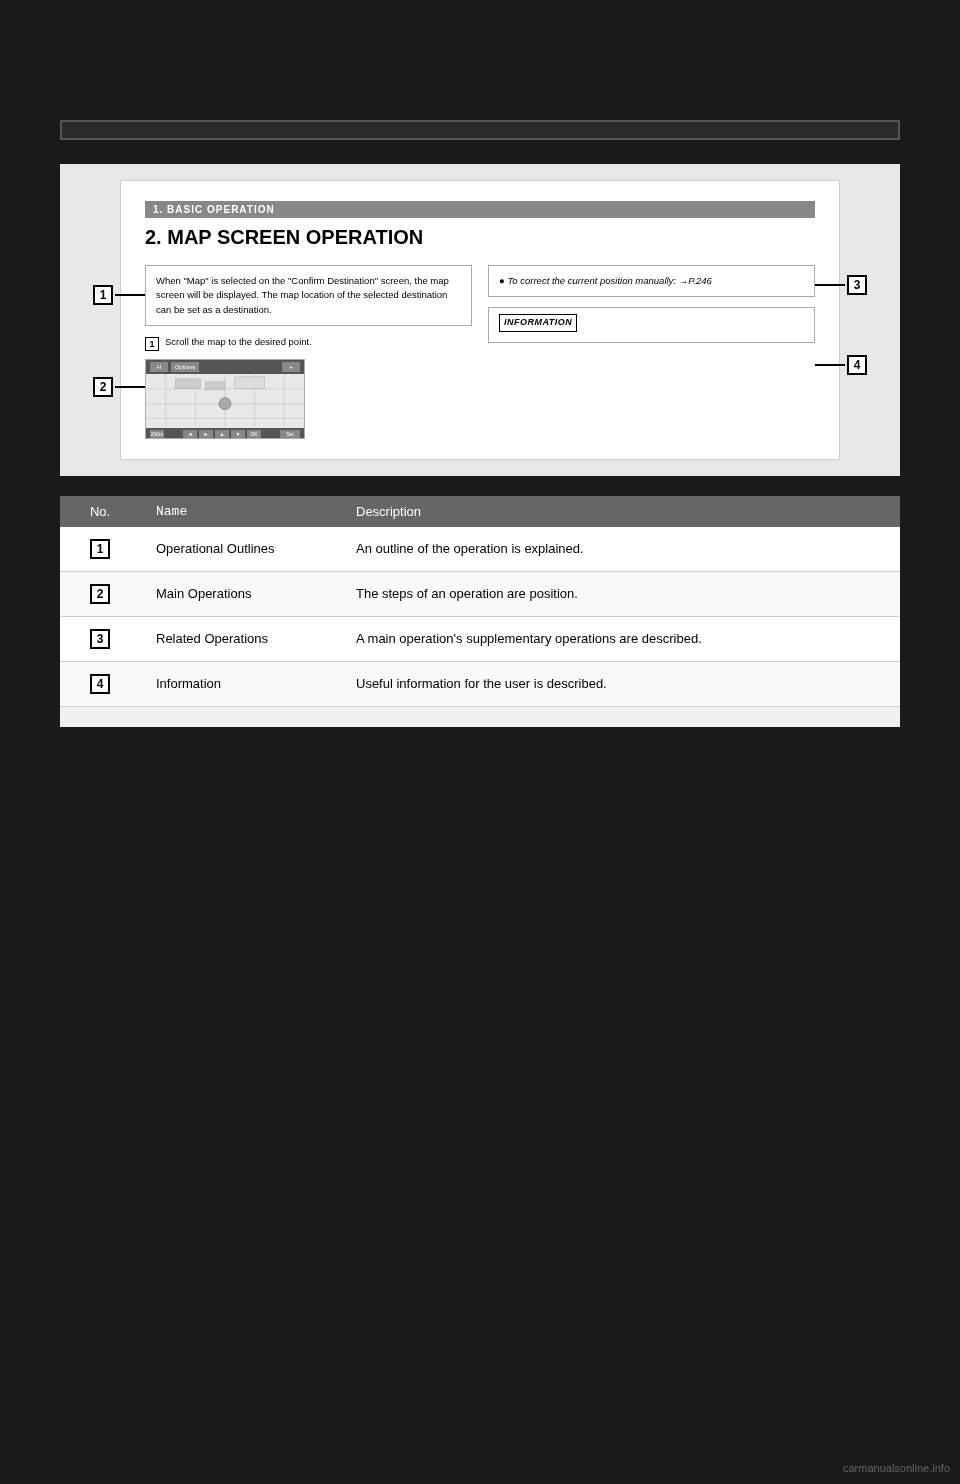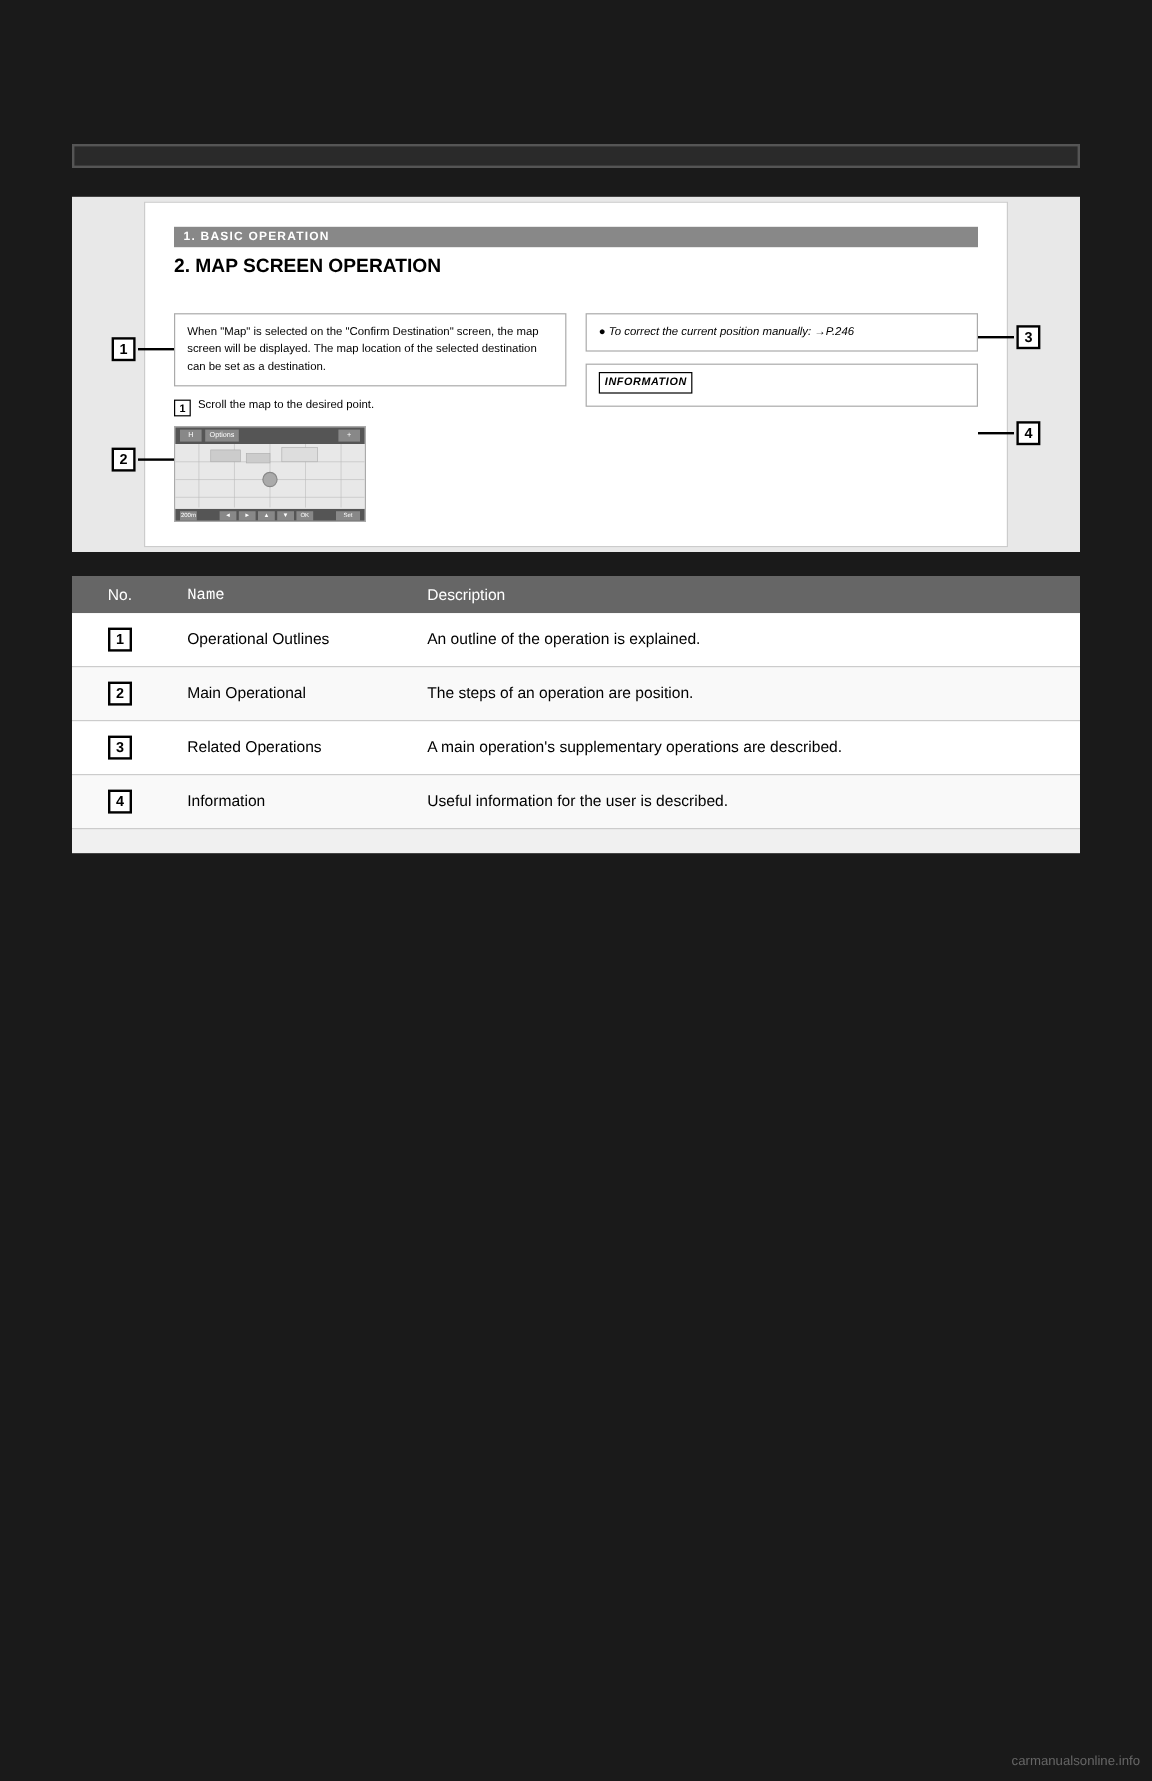--- a/index.html
+++ b/index.html
@@ -46,23 +46,23 @@
       background: #888;
       color: #fff;
       font-size: 10px;
       font-weight: bold;
       padding: 3px 8px;
       margin-bottom: 8px;
       letter-spacing: 1px;
     }
 
     .manual-page-title {
-      font-size: 16px;
-      font-weight: bold;
-      margin-bottom: 29px;
+      font-size: 20px;
+      font-weight: bold;
+      margin-bottom: 16px;
       color: #000;
     }
 
     .manual-page-body {
       display: flex;
       gap: 16px;
       position: relative;
     }
 
     
@@ -261,21 +261,21 @@
     .watermark {
       position: fixed;
       bottom: 10px;
       right: 10px;
       color: #666;
       font-size: 11px;
     }
 
     .manual-outer {
       background: #e8e8e8;
-      padding: 4px 0;
+      padding: 16px 0;
     }
   </style>
 </head>
 <body>
 
 <div class="page-wrapper">
 
   <div class="header-bar">
     <span class="header-bar-text"></span>
   </div>
@@ -384,21 +384,21 @@
           <td>
             <div class="row-num">1</div>
           </td>
           <td>Operational Outlines</td>
           <td>An outline of the operation is explained.</td>
         </tr>
         <tr>
           <td>
             <div class="row-num">2</div>
           </td>
-          <td>Main Operational</td>
+          <td>Main Operations</td>
           <td>The steps of an operation are position.</td>
         </tr>
         <tr>
           <td>
             <div class="row-num">3</div>
           </td>
           <td>Related Operations</td>
           <td>A main operation's supplementary operations are described.</td>
         </tr>
         <tr>

